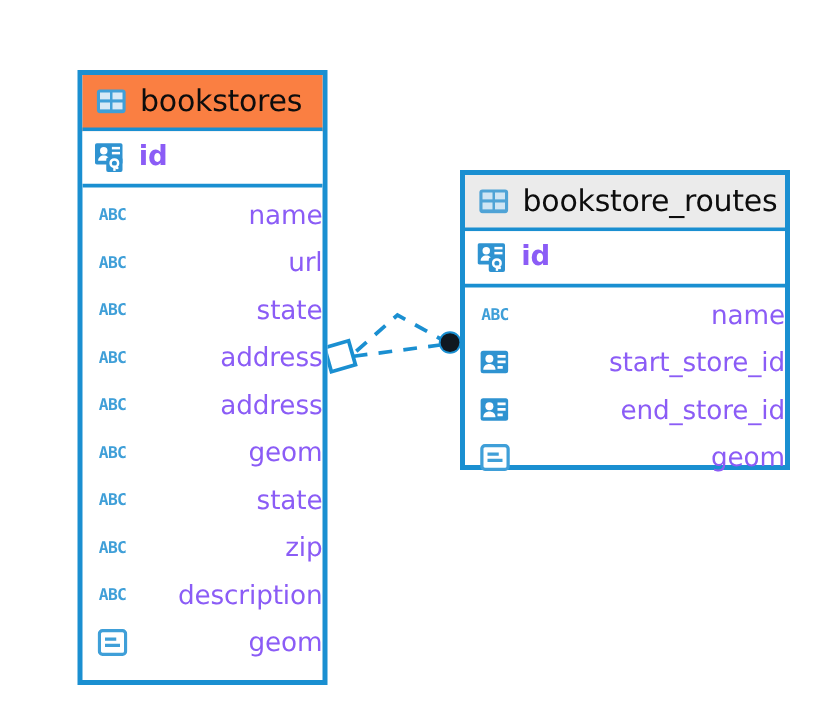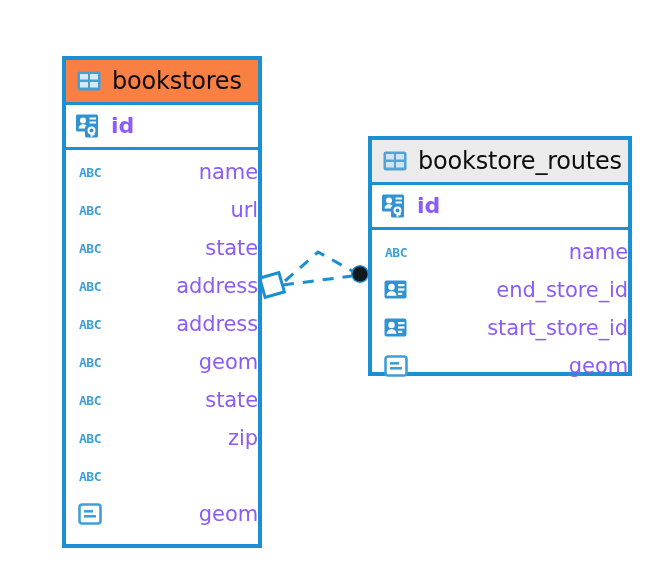--- a/index.html
+++ b/index.html
@@ -220,20 +220,21 @@
         <span class="icon-slot">
           <span class="abc-icon">ABC</span>
         </span>
         <span class="field-label">zip</span>
       </div>
 
       <div class="field-row">
         <span class="icon-slot">
           <span class="abc-icon">ABC</span>
         </span>
+        <span class="field-label">description</span>
       </div>
 
       <div class="field-row">
         <span class="icon-slot">
           <svg width="24" height="22" viewBox="0 0 24 22">
             <rect x="1.5" y="1.5" width="21" height="19" rx="2.5" fill="#ffffff" stroke="#3f9fd8" stroke-width="2.6"></rect>
             <rect x="6" y="7" width="9" height="2.6" fill="#3f9fd8"></rect>
             <rect x="6" y="12" width="12" height="2.6" fill="#3f9fd8"></rect>
           </svg>
         </span>
@@ -288,35 +289,35 @@
         <span class="icon-slot">
           <svg width="24" height="20" viewBox="0 0 24 20">
             <rect x="0.5" y="0.5" width="22" height="18" rx="2" fill="#2f93d1"></rect>
             <circle cx="7.5" cy="7" r="3.2" fill="#ffffff"></circle>
             <path d="M2.6 15.8c0-2.9 2.2-4.6 4.9-4.6s4.9 1.7 4.9 4.6z" fill="#ffffff"></path>
             <rect x="14" y="4" width="6.5" height="2.2" fill="#ffffff"></rect>
             <rect x="14" y="8.4" width="6.5" height="2.2" fill="#ffffff"></rect>
             <rect x="14" y="12.8" width="4.2" height="2.2" fill="#ffffff"></rect>
           </svg>
         </span>
-        <span class="field-label">end_store_id</span>
+        <span class="field-label">start_store_id</span>
       </div>
 
       <div class="field-row">
         <span class="icon-slot">
           <svg width="24" height="20" viewBox="0 0 24 20">
             <rect x="0.5" y="0.5" width="22" height="18" rx="2" fill="#2f93d1"></rect>
             <circle cx="7.5" cy="7" r="3.2" fill="#ffffff"></circle>
             <path d="M2.6 15.8c0-2.9 2.2-4.6 4.9-4.6s4.9 1.7 4.9 4.6z" fill="#ffffff"></path>
             <rect x="14" y="4" width="6.5" height="2.2" fill="#ffffff"></rect>
             <rect x="14" y="8.4" width="6.5" height="2.2" fill="#ffffff"></rect>
             <rect x="14" y="12.8" width="4.2" height="2.2" fill="#ffffff"></rect>
           </svg>
         </span>
-        <span class="field-label">start_store_id</span>
+        <span class="field-label">end_store_id</span>
       </div>
 
       <div class="field-row">
         <span class="icon-slot">
           <svg width="24" height="22" viewBox="0 0 24 22">
             <rect x="1.5" y="1.5" width="21" height="19" rx="2.5" fill="#ffffff" stroke="#3f9fd8" stroke-width="2.6"></rect>
             <rect x="6" y="7" width="9" height="2.6" fill="#3f9fd8"></rect>
             <rect x="6" y="12" width="12" height="2.6" fill="#3f9fd8"></rect>
           </svg>
         </span>

